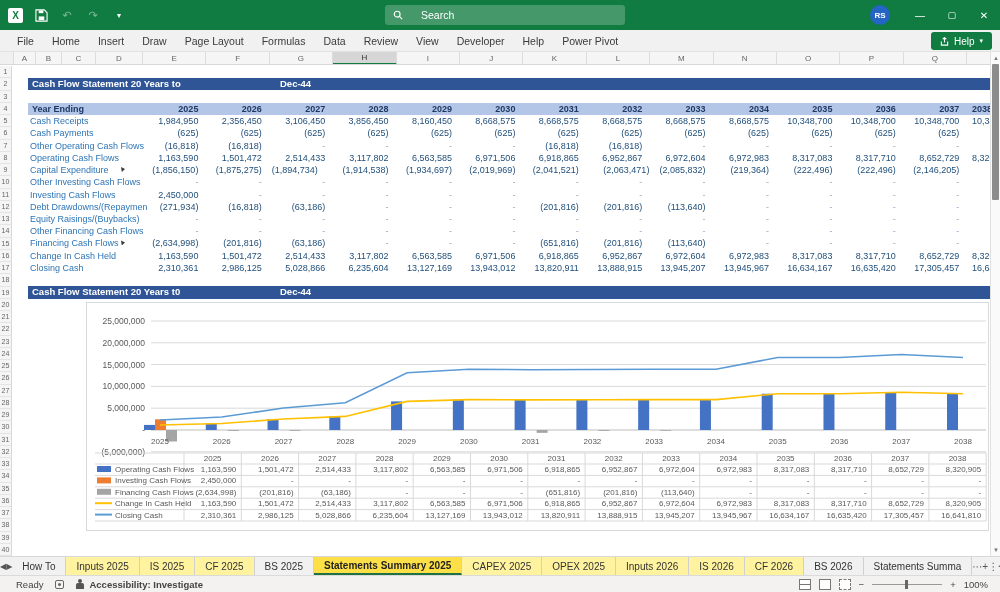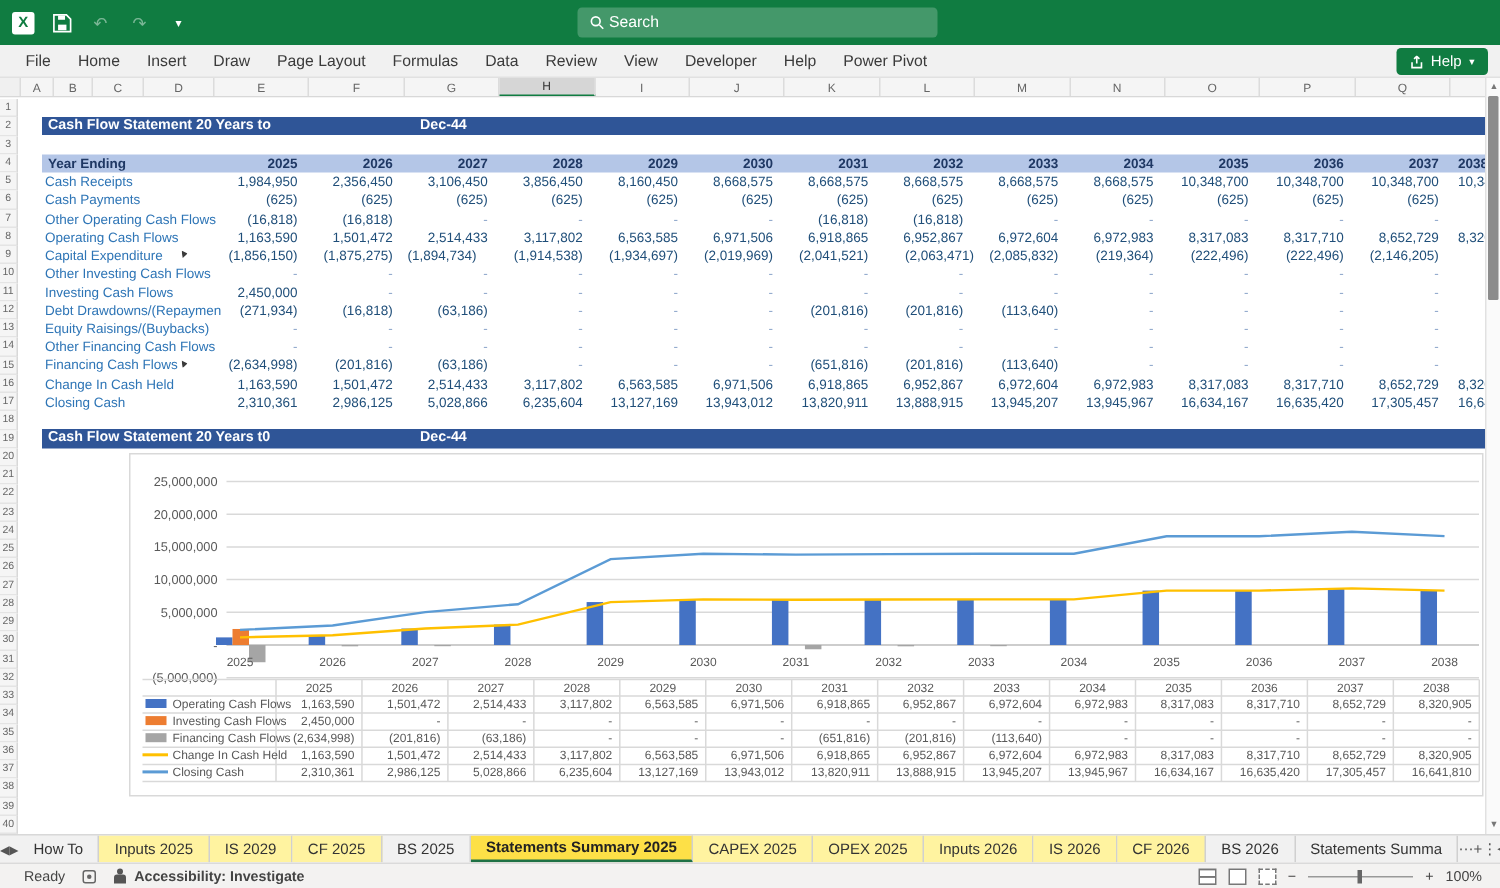--- a/index.html
+++ b/index.html
@@ -7,21 +7,21 @@
   body { font-family:"Liberation Sans", sans-serif; }
   #app { position:relative; width:1000px; height:592px; overflow:hidden; background:#fff; }
 
   
   .titlebar { position:absolute; left:0; top:0; width:1000px; height:30px; background:#107C41; color:#fff; }
   .qat { position:absolute; left:8px; top:0; height:30px; display:flex; align-items:center; gap:10px; }
   .qat .icon { width:16px; height:16px; display:flex; align-items:center; justify-content:center; }
   .excel-logo { width:15px; height:15px; background:#fff; border-radius:2px; color:#107C41; font-weight:bold; font-size:10px; display:flex; align-items:center; justify-content:center; }
   .dim { opacity:.45; }
   .title-text { position:absolute; left:118px; top:0; height:30px; line-height:30px; font-size:11px; color:#fff; white-space:nowrap; }
-  .search-pill { position:absolute; left:385px; top:5px; width:240px; height:20px; background:rgba(255,255,255,.22); border-radius:3px; display:flex; align-items:center; padding-left:8px; gap:3px; color:#fff; font-size:10.5px; }
+  .search-pill { position:absolute; left:385px; top:5px; width:240px; height:20px; background:rgba(255,255,255,.22); border-radius:3px; display:flex; align-items:center; padding-left:8px; gap:18px; color:#fff; font-size:10.5px; }
   .tb-right { position:absolute; right:0; top:0; height:30px; display:flex; align-items:center; }
   .avatar { width:20px; height:20px; border-radius:50%; background:#2464C4; color:#fff; font-size:8px; font-weight:bold; display:flex; align-items:center; justify-content:center; margin-right:14px; }
   .winbtn { width:32px; height:30px; display:flex; align-items:center; justify-content:center; font-size:10px; color:#fff; }
 
   
   .ribbon { position:absolute; left:0; top:30px; width:1000px; height:22px; background:#F1F1F1; border-bottom:1px solid #E1E1E1; display:flex; align-items:center; }
   .ribbon-tabs { display:flex; height:22px; align-items:flex-start; padding-left:8px; }
   .rtab { padding:0 9px; font-size:10.5px; color:#3b3b3b; line-height:22px; white-space:nowrap; cursor:default; }
   .share-btn { position:absolute; right:8px; top:2px; height:18px; background:#107C41; color:#fff; border:none; border-radius:3px; font-size:10px; padding:0 9px; display:flex; align-items:center; gap:5px; font-family:inherit; }
 
@@ -95,20 +95,26 @@
       <div class="icon dim" style="color:#fff;font-size:11px;">↶</div>
       <div class="icon dim" style="color:#fff;font-size:11px;">↷</div>
       <div class="icon" style="color:#fff;font-size:8px;">▾</div>
     </div>
     <div class="search-pill">
       <svg width="10" height="10" viewBox="0 0 12 12">
           <circle cx="5" cy="5" r="3.5" fill="none" stroke="#fff" stroke-width="1.3"></circle>
           <line x1="8" y1="8" x2="11" y2="11" stroke="#fff" stroke-width="1.3"></line>
         </svg>
       <span>Search</span>
+    </div>
+    <div class="tb-right">
+      <div class="avatar">RS</div>
+      <div class="winbtn">—</div>
+      <div class="winbtn" style="font-size:9px;">▢</div>
+      <div class="winbtn">✕</div>
     </div>
   </div>
 
   <div class="ribbon">
     <div class="ribbon-tabs" id="ribbon-tabs">
         <div class="rtab">File</div>
         <div class="rtab">Home</div>
         <div class="rtab">Insert</div>
         <div class="rtab">Draw</div>
         <div class="rtab">Page Layout</div>
@@ -612,21 +618,21 @@
     <div class="vthumb"></div>
     <div class="varrow" style="bottom:0;">▼</div>
   </div>
 
   <div class="tabstrip">
     <div class="tnav">◀</div>
     <div class="tnav">▶</div>
     <div id="sheettabs" style="display:flex;">
         <div class="stab plain">How To</div>
         <div class="stab yellow">Inputs 2025</div>
-        <div class="stab yellow">IS 2029</div>
+        <div class="stab yellow">IS 2025</div>
         <div class="stab yellow">CF 2025</div>
         <div class="stab plain">BS 2025</div>
         <div class="stab active">Statements Summary 2025</div>
         <div class="stab yellow">CAPEX 2025</div>
         <div class="stab yellow">OPEX 2025</div>
         <div class="stab yellow">Inputs 2026</div>
         <div class="stab yellow">IS 2026</div>
         <div class="stab yellow">CF 2026</div>
         <div class="stab plain">BS 2026</div>
         <div class="stab plain">Statements Summa</div>

